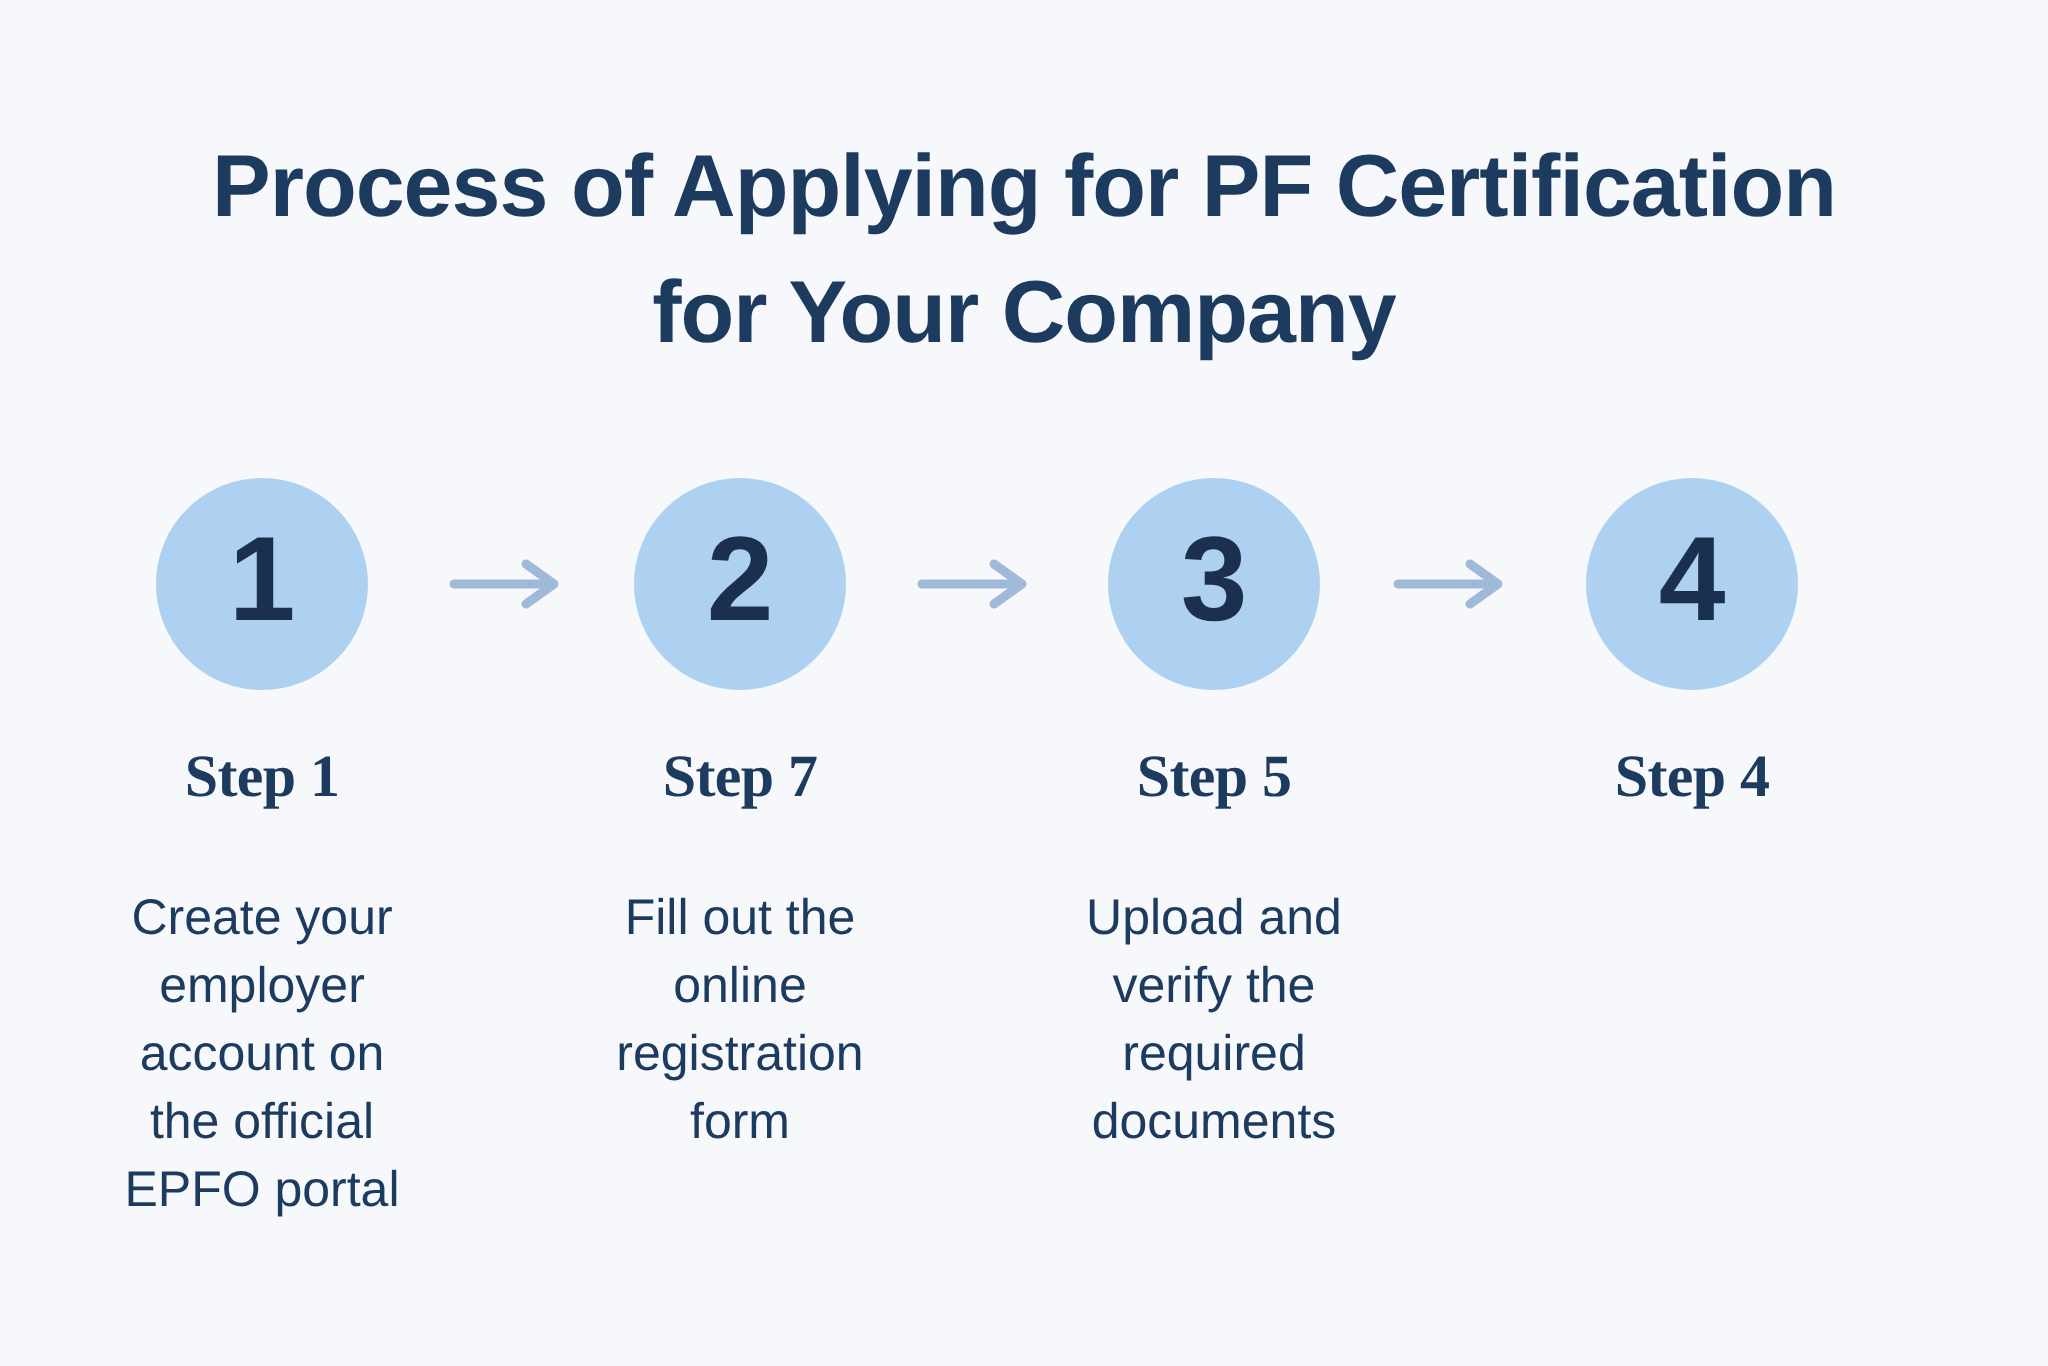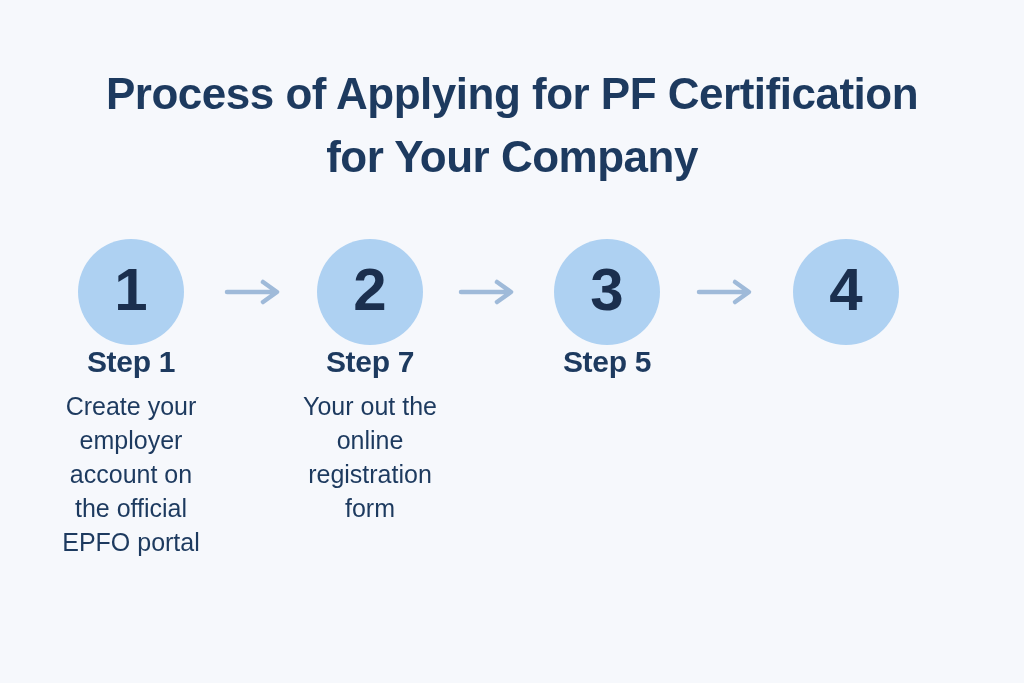--- a/index.html
+++ b/index.html
@@ -50,27 +50,29 @@
     justify-content: center;
   }
   .circle span {
     font-size: 60px;
     font-weight: 700;
     color: var(--number-navy, #1b2f4e);
     line-height: 1;
     transform: translateY(-2px);
   }
   .step-label {
+    margin-top: 27px;
     font-size: 30px;
     font-weight: 700;
     letter-spacing: -0.3px;
     color: var(--title-navy, #1d3a5f);
+    font-family: Liberation Serif, serif;
   }
   .step-desc {
-    margin-top: 10px;
+    margin-top: 36px;
     font-size: 25px;
     line-height: 34px;
     font-weight: 400;
     color: var(--title-navy, #1d3a5f);
     white-space: pre-line;
   }
   .arrow {
     position: absolute;
     top: 278px;
     width: 60px;
@@ -106,44 +108,49 @@
     <svg viewBox="0 0 60 28" aria-hidden="true">
       <path d="M3 14 H51 M39 4 L53 14 L39 24" fill="none" stroke="currentColor" stroke-width="4.5" stroke-linecap="round" stroke-linejoin="round"></path>
     </svg>
   </div>
 
   <div class="step-col col-2">
     <div class="circle">
       <span>2</span>
     </div>
     <div class="step-label">Step 7</div>
-    <div class="step-desc">Your out the
+    <div class="step-desc">Fill out the
 online
 registration
 form</div>
   </div>
 
   <div class="arrow arrow-2">
     <svg viewBox="0 0 60 28" aria-hidden="true">
       <path d="M3 14 H51 M39 4 L53 14 L39 24" fill="none" stroke="currentColor" stroke-width="4.5" stroke-linecap="round" stroke-linejoin="round"></path>
     </svg>
   </div>
 
   <div class="step-col col-3">
     <div class="circle">
       <span>3</span>
     </div>
     <div class="step-label">Step 5</div>
+    <div class="step-desc">Upload and
+verify the
+required
+documents</div>
   </div>
 
   <div class="arrow arrow-3">
     <svg viewBox="0 0 60 28" aria-hidden="true">
       <path d="M3 14 H51 M39 4 L53 14 L39 24" fill="none" stroke="currentColor" stroke-width="4.5" stroke-linecap="round" stroke-linejoin="round"></path>
     </svg>
   </div>
 
   <div class="step-col col-4">
     <div class="circle">
       <span>4</span>
     </div>
+    <div class="step-label">Step 4</div>
   </div>
 
 </div>
 
 </body></html>

